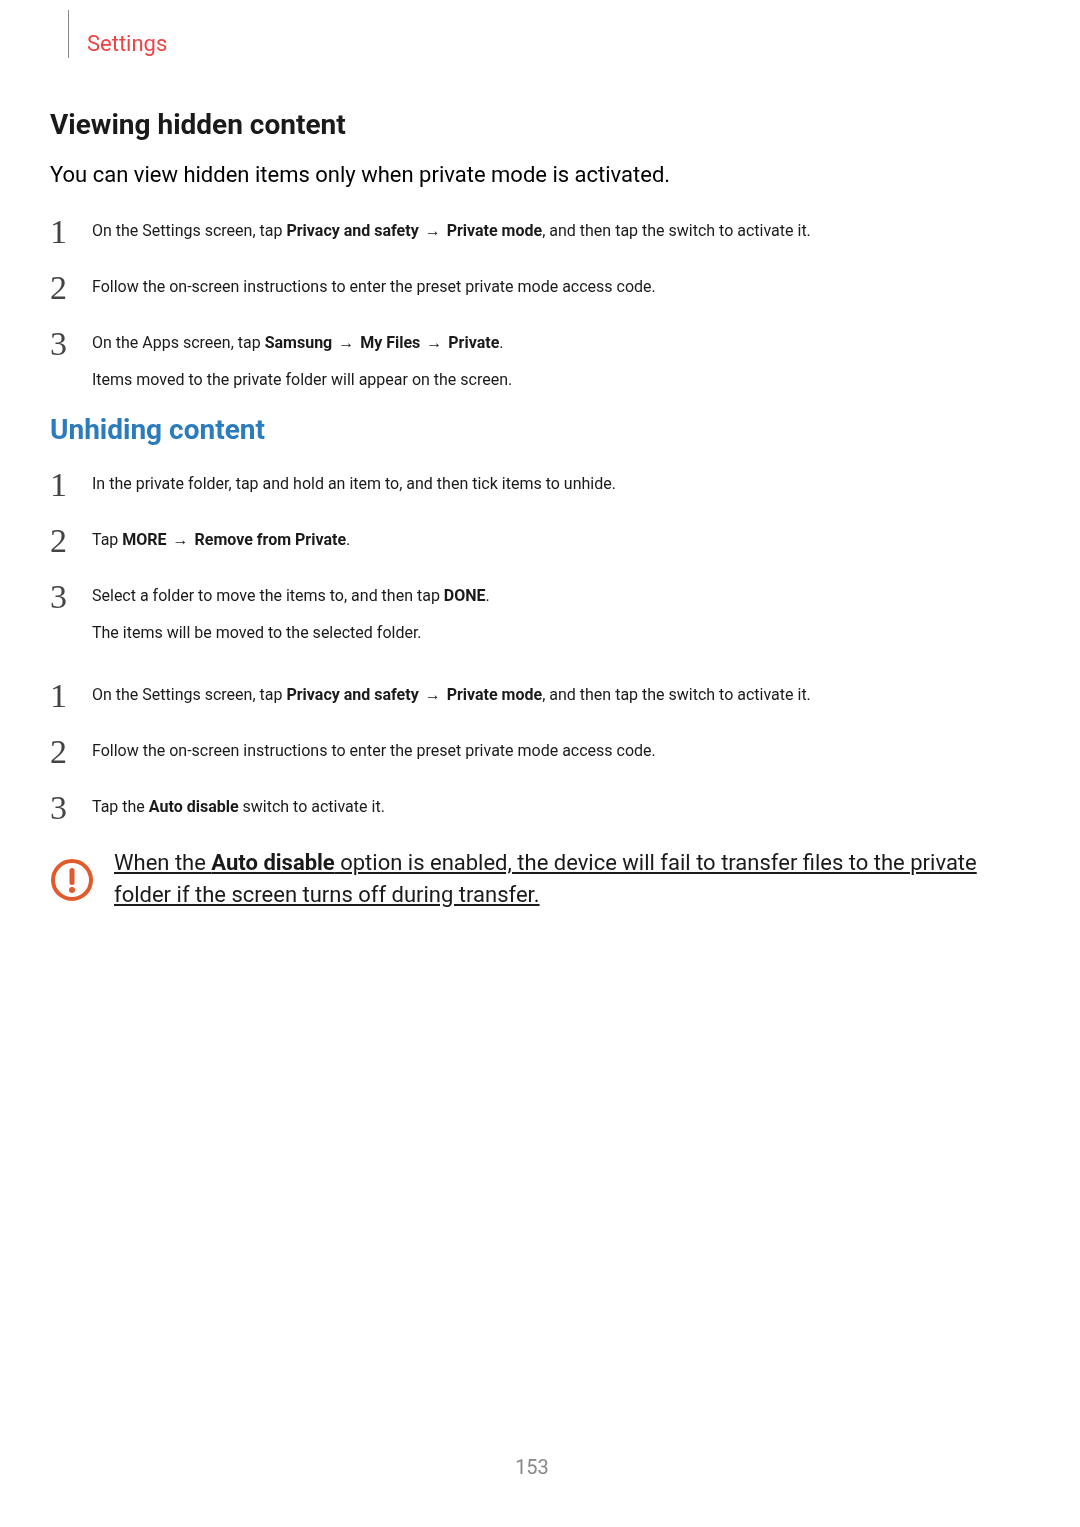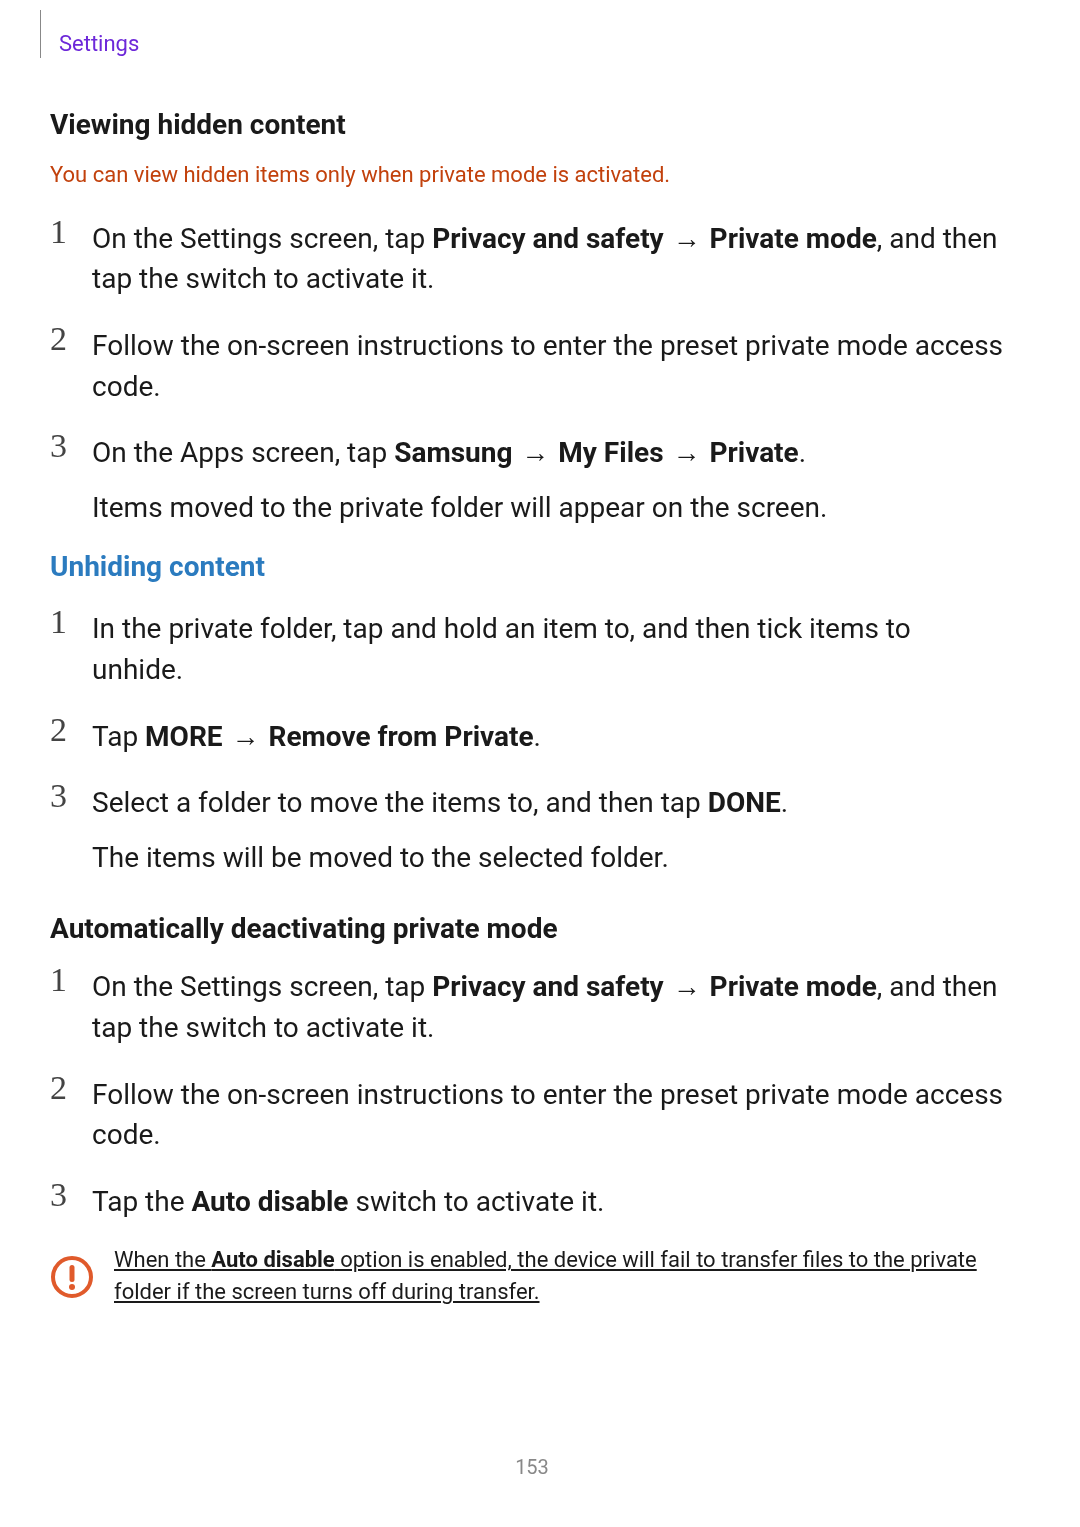--- a/index.html
+++ b/index.html
@@ -11,22 +11,22 @@
       font-family: -apple-system, BlinkMacSystemFont, "Segoe UI", Roboto, Helvetica, Arial, sans-serif;
       width: 1080px;
       height: 1527px;
       background: #ffffff;
       color: #1a1a1a;
       position: relative;
     }
     .header {
       display: flex;
       align-items: center;
-      padding: 28px 0 0 40px;
-      color: #6d28d9;
+      padding: 28px 0 0 68px;
+      color: #ef4444;
       font-size: 22px;
     }
     .header-divider {
       width: 1px;
       height: 48px;
       background: #888888;
       margin-right: 18px;
       margin-top: -18px;
     }
     .content {
@@ -35,42 +35,42 @@
     .section-title {
       font-size: 28px;
       font-weight: 700;
       margin-bottom: 18px;
       color: #1a1a1a;
     }
     .body-text {
       font-size: 22px;
       line-height: 1.45;
       margin-bottom: 24px;
-      color: #c2410c;
+      color: #000000;
     }
     .step-list {
       margin-bottom: 16px;
     }
     .step {
       display: flex;
       align-items: flex-start;
       margin-bottom: 22px;
     }
     .step-number {
       font-size: 34px;
       font-weight: 400;
       color: #444444;
       width: 42px;
       flex-shrink: 0;
       line-height: 1;
       font-family: Georgia, serif;
     }
     .step-body {
       flex: 1;
-      font-size: 28px;
+      font-size: 16px;
       line-height: 1.45;
       padding-top: 4px;
     }
     .step-body p {
       margin-bottom: 14px;
     }
     .step-body p:last-child {
       margin-bottom: 0;
     }
     .bold {
@@ -184,21 +184,20 @@
         <p>
           <span>Select a folder to move the items to, and then tap </span><span class="bold">DONE</span><span>.</span>
         </p>
         <p>The items will be moved to the selected folder.</p>
       </div>
     </div>
   </div>
 
   <div class="section-spacer"></div>
 
-  <div class="section-title">Automatically deactivating private mode</div>
 
   <div class="step-list">
     <div class="step">
       <div class="step-number">1</div>
       <div class="step-body">
         <p>
           <span>On the Settings screen, tap </span><span class="bold">Privacy and safety</span><span class="arrow"> → </span><span class="bold">Private mode</span><span>, and then tap the switch to activate it.</span>
         </p>
       </div>
     </div>

